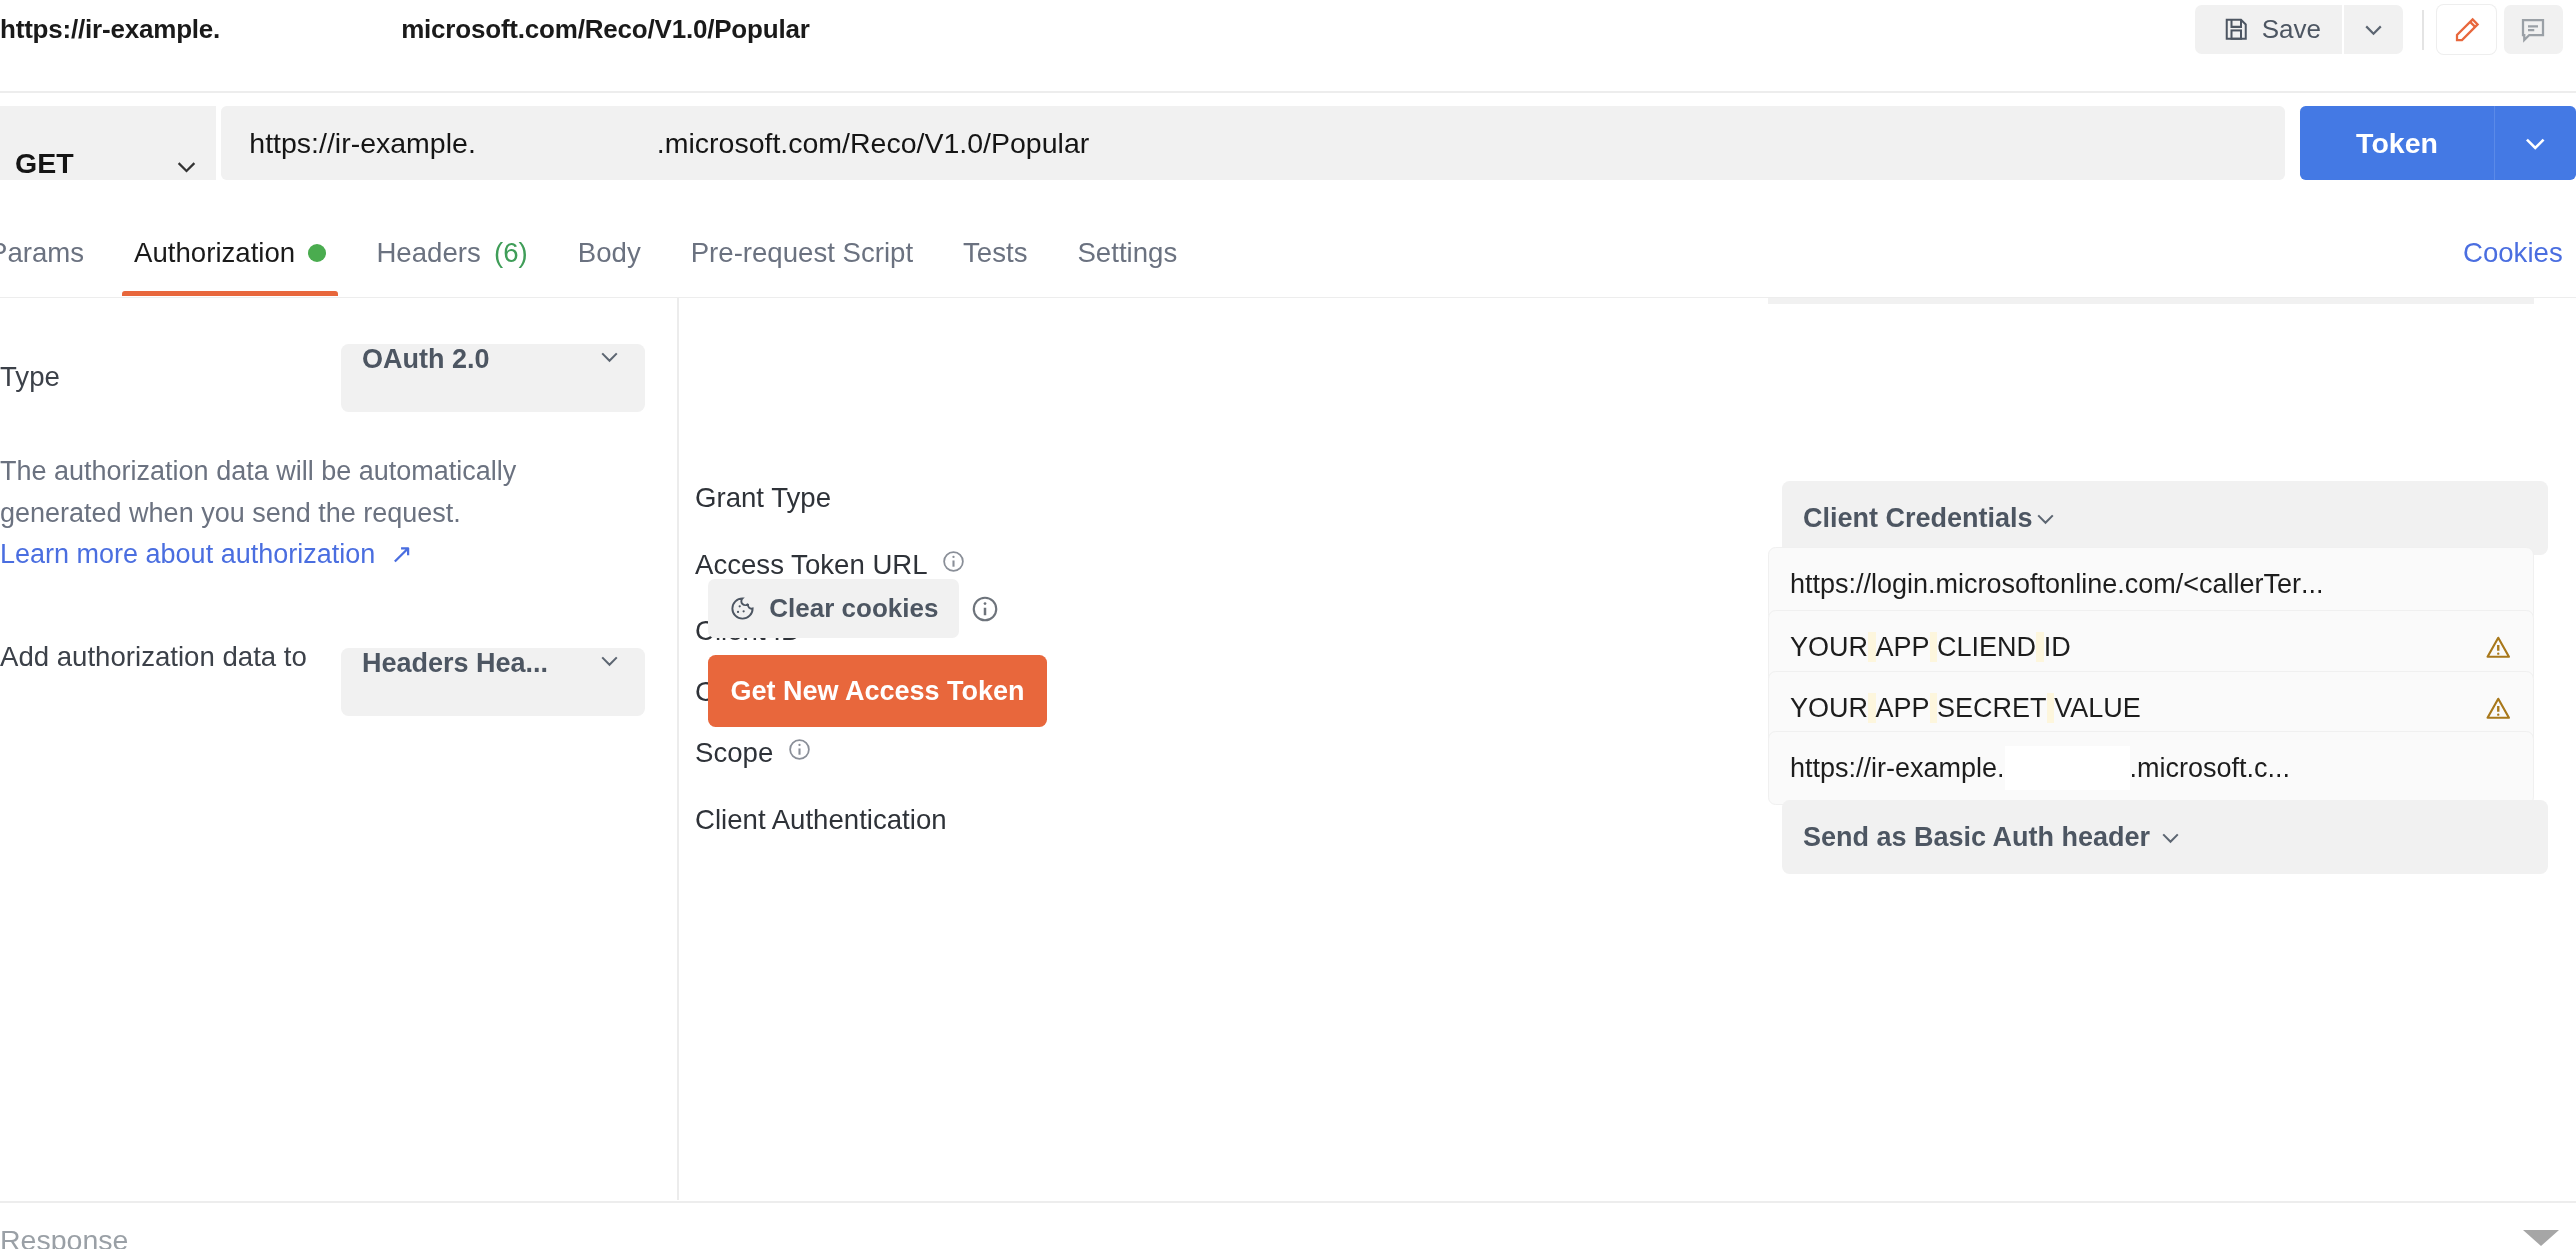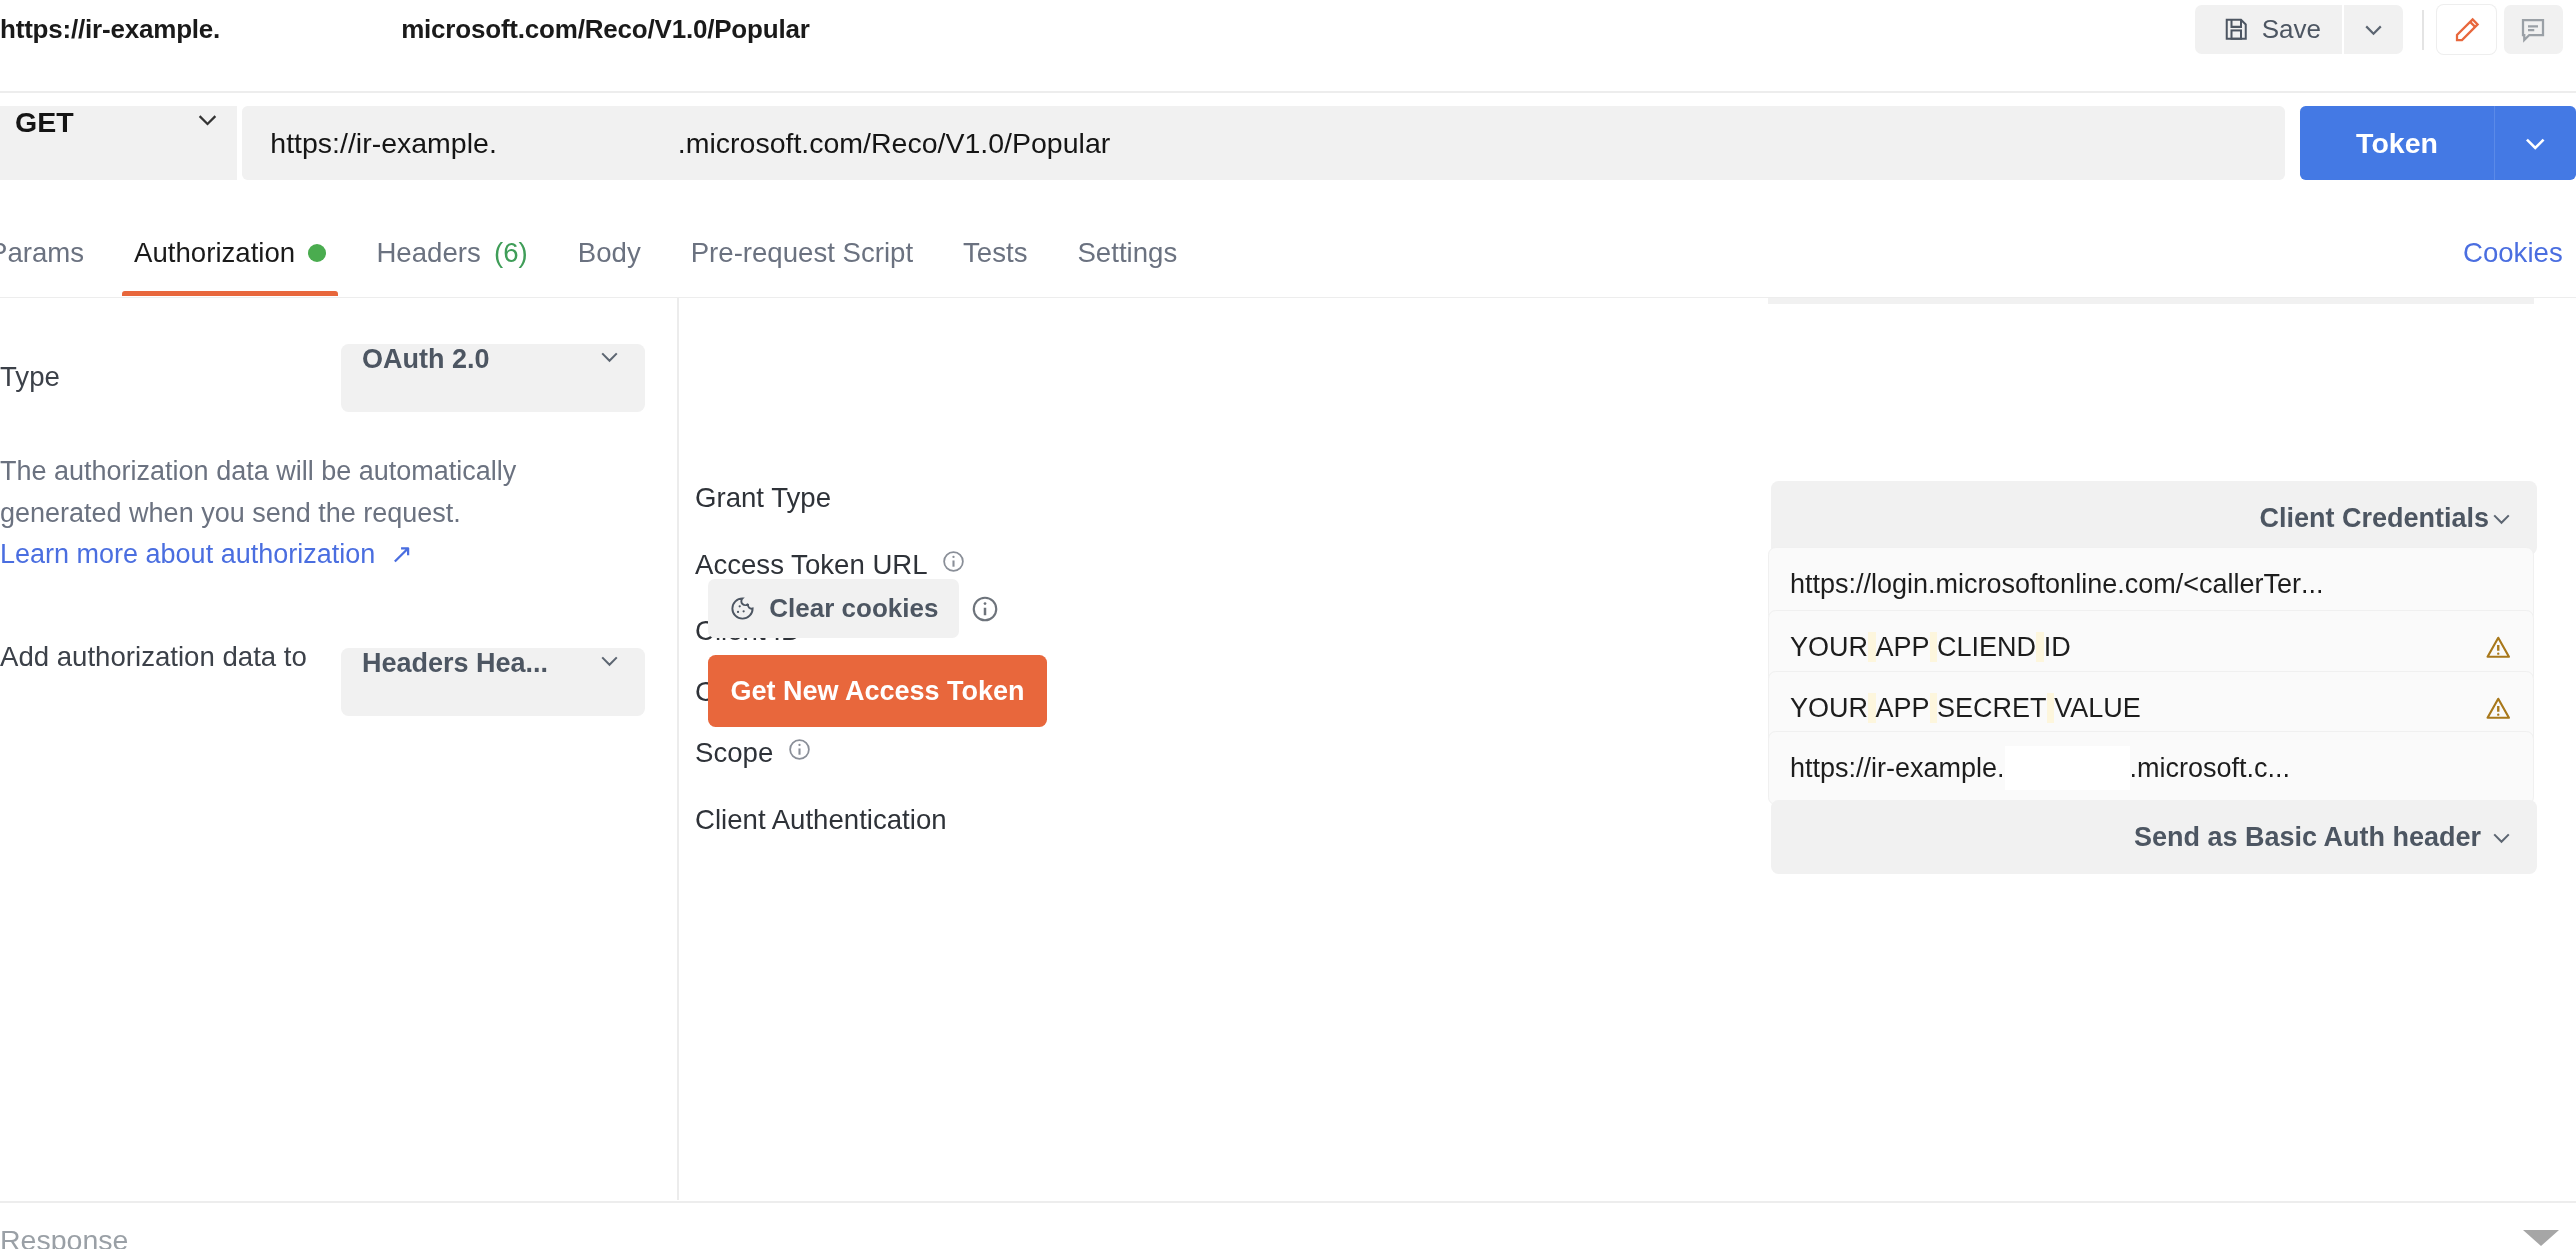--- a/index.html
+++ b/index.html
@@ -58,22 +58,22 @@
     position: absolute; left: 0; top: 91px; width: 2576px; height: 1.9px;
     background: #ededed;
   }
 
   
   .url-row {
     position: absolute; left: 0; top: 106px; width: 2576px; height: 74px;
     display: flex; align-items: stretch;
   }
   .method-box {
-    width: 237px; background: #f1f1f1;
-    display: flex; align-items: flex-start; justify-content: space-between;
+    width: 216px; background: #f1f1f1;
+    display: flex; align-items: flex-end; justify-content: space-between;
     padding: 0 16px 0 15px;
     border-radius: 0 0 0 0;
     cursor: pointer;
   }
   .method-box .m-lbl { font-size: 28.5px; font-weight: bold; color: #151515; }
   .url-box {
     flex: 1; background: #f1f1f1; margin-left: 4.8px;
     display: flex; align-items: center; padding: 0 28.5px;
     font-size: 28.5px; color: #151515; white-space: nowrap; overflow: hidden;
     border-radius: 5.7px; cursor: text;
@@ -176,23 +176,23 @@
   .right-col { position: absolute; left: 1401px; top: 0; width: 1175px; height: 902px; }
   .inp {
     position: absolute; left: 367px; width: 766px; height: 74px;
     background: #fafafa; border: 1.9px solid #f0f0f0; border-radius: 7.6px;
     display: flex; align-items: center; padding: 0 21px;
     font-size: 27px; color: #1d1d1d; white-space: nowrap; overflow: hidden;
     cursor: text;
   }
   .inp .tail { margin-left: auto; padding-left: 13.3px; }
   .drop {
-    position: absolute; left: 370px; width: 766px; height: 74px;
+    position: absolute; left: 381px; width: 766px; height: 74px;
     background: #f1f1f1; border-radius: 7.6px;
-    display: flex; align-items: center; justify-content: flex-end;
+    display: flex; align-items: center; justify-content: flex-start;
     padding: 0 23px 0 21px; cursor: pointer;
     font-size: 27px; color: #4d5662; font-weight: bold;
   }
   .hl { background: #fdf6dd; }
   .ghost-top {
     position: absolute; left: 367px; top: -13.3px; width: 766px; height: 19px;
     background: #f1f1f1; border-radius: 7.6px 7.6px 0 0;
   }
 
   

